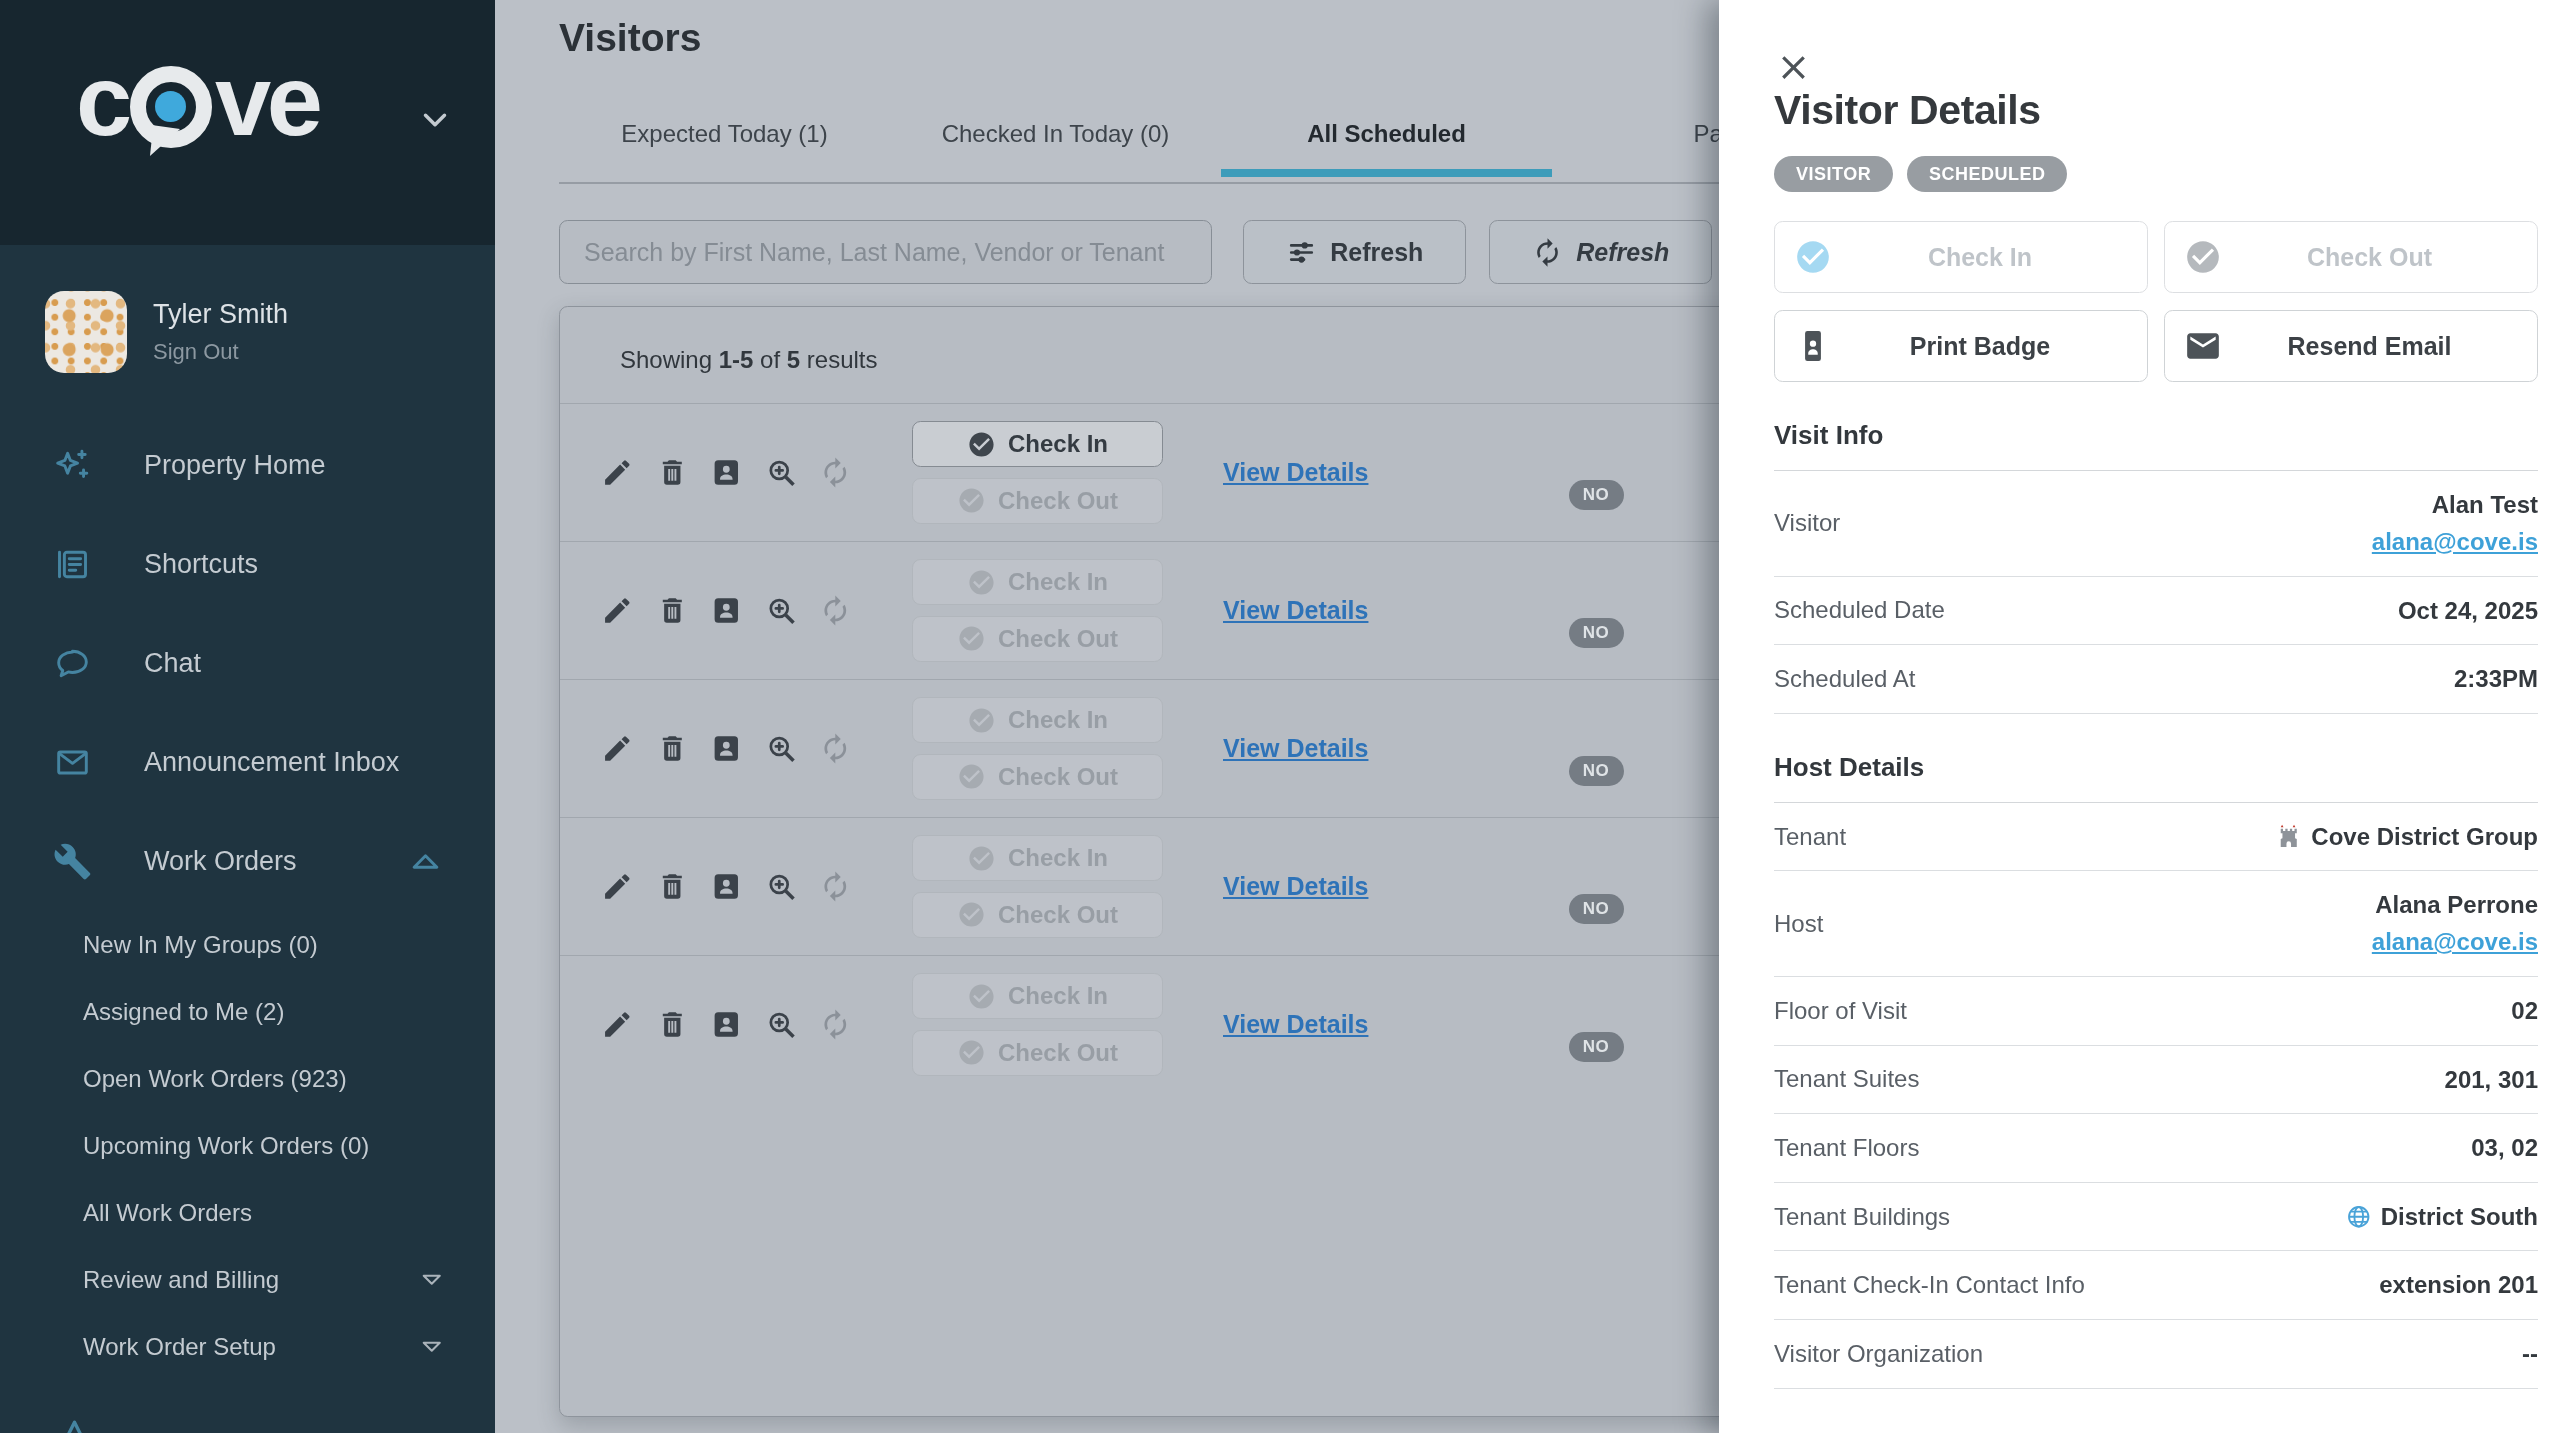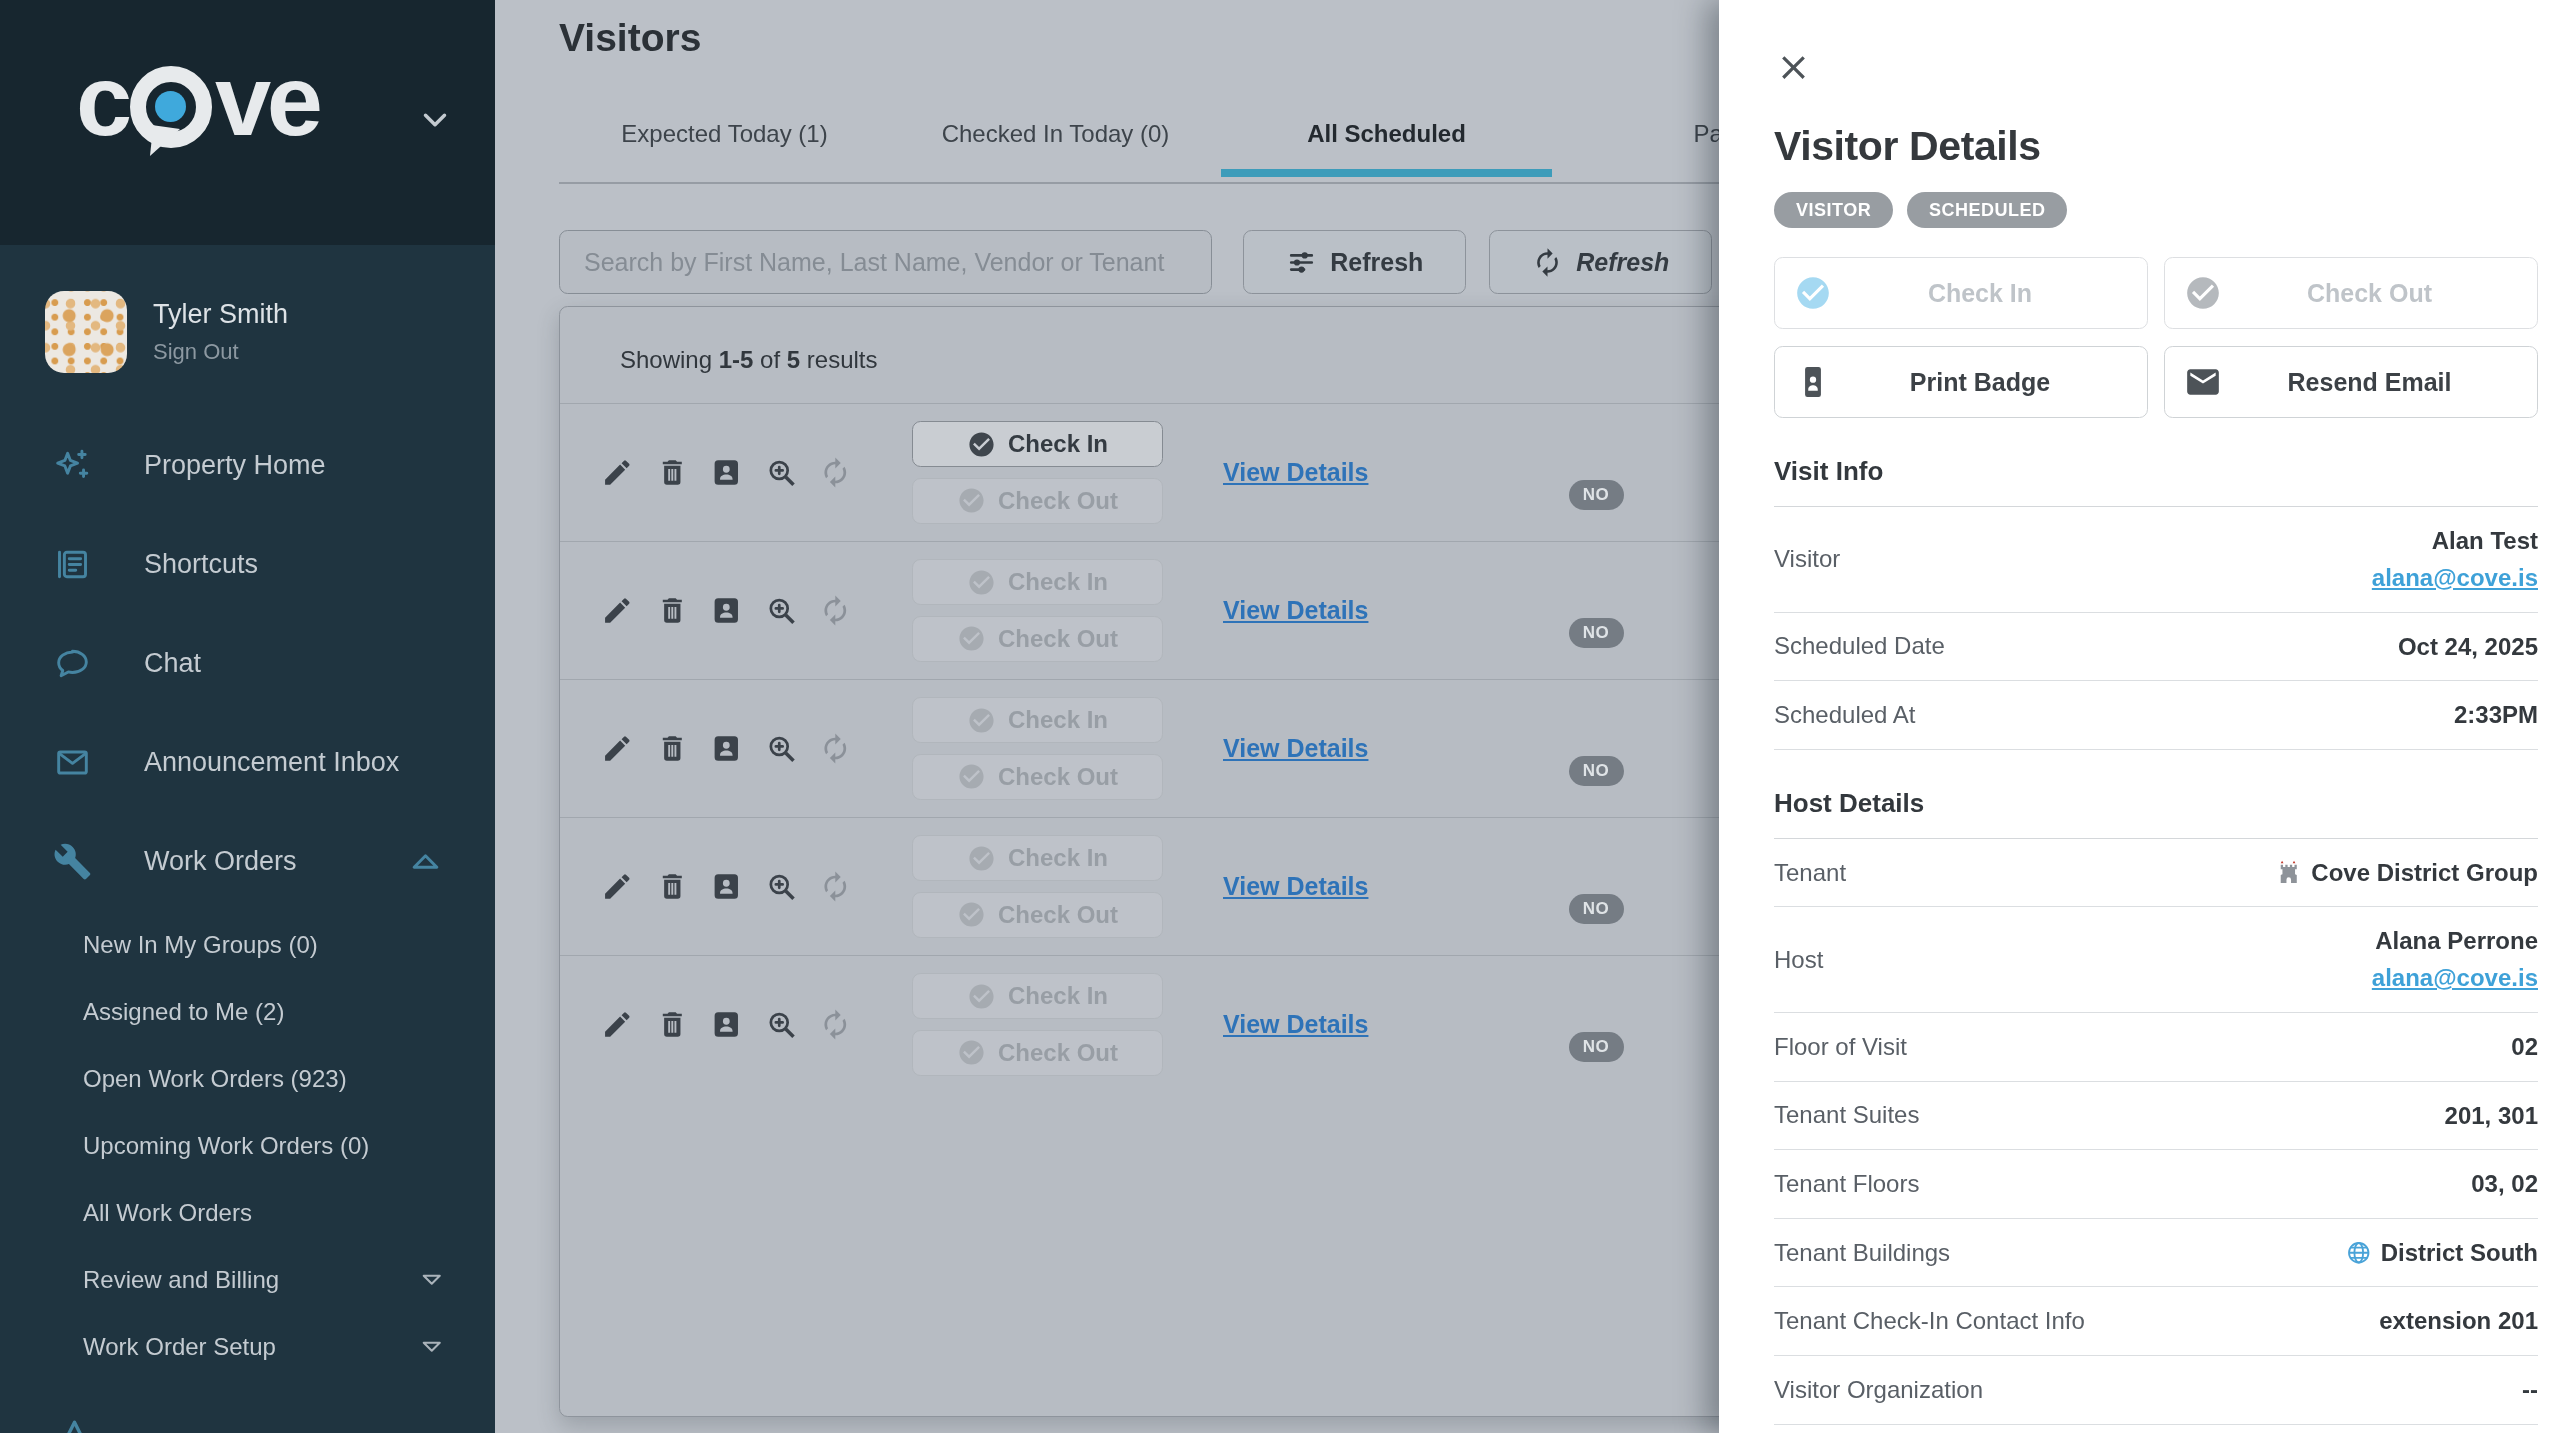--- a/index.html
+++ b/index.html
@@ -43,21 +43,21 @@
   .partial-icon { position:absolute; left:52px; bottom:-22px; width:45px; height:45px; color:#4584a1; }
 
   
   .main { position:absolute; left:495px; top:0; bottom:0; width:2081px; background:#bbc0c7; }
   .page-title { position:absolute; left:64px; top:15.5px; font-size:39px; font-weight:bold; color:#2b3137; }
   .tabs { position:absolute; left:64px; top:120px; display:flex; }
   .tab { width:331px; text-align:center; font-size:24px; color:#3d444b; padding-bottom:20.6px;
          border-bottom:8.6px solid transparent; cursor:pointer; white-space:nowrap; }
   .tab.active { font-weight:bold; color:#23292f; border-bottom-color:#3d9cba; }
   .tabs-divider { position:absolute; left:64px; top:182px; width:1161px; height:1.7px; background:#969ca4; }
-  .toolbar { position:absolute; left:64px; top:230px; display:flex; }
+  .toolbar { position:absolute; left:64px; top:220px; display:flex; }
   .search-input { width:653px; height:64px; border:1.7px solid #878e96; border-radius:8.6px;
                   background:#b7bcc3; font-size:25px; color:#3a4046; padding:0 24px;
                   font-family:"Liberation Sans", sans-serif; outline:none; }
   .search-input::placeholder { color:#858c94; }
   .tool-btn { height:64px; width:223px; border:1.7px solid #8d939b; border-radius:8.6px;
               background:#bac0c7; display:flex; align-items:center; justify-content:center;
               gap:13.7px; font-size:25px; font-weight:bold; color:#343b42; cursor:pointer; }
   .tool-btn .icon { width:31px; height:31px; color:#343b42; }
   .tool-btn.filter { margin-left:31px; }
   .tool-btn.refresh { margin-left:23px;font-style:italic; }
@@ -86,21 +86,21 @@
   .view-link { font-size:25px; font-weight:bold; color:#2e73b8; text-decoration:underline; cursor:pointer; }
   .watch-cell { display:flex; justify-content:center;margin-top:44px; }
   .watch-pill { min-width:55px; height:30px; padding:0 12px; border-radius:15.5px; background:#757c84;
                 color:#dfe3e6; font-size:17px; font-weight:bold; display:flex; align-items:center;
                 justify-content:center; letter-spacing:0.4px; }
 
   
   .panel { position:absolute; left:1719px; top:0; bottom:0; width:857px; background:#ffffff;
            box-shadow:-12px 0 29px rgba(10,20,30,.35); padding:48px 38px 0 55px; overflow:hidden; }
   .close-btn { width:39px; height:39px; color:#4d5358; cursor:pointer; display:block; }
-  .panel-title { margin-top:36px; font-size:41px; font-weight:bold; color:#35393d; letter-spacing:-0.4px; }
+  .panel-title { font-size:41px; font-weight:bold; color:#35393d; letter-spacing:-0.4px; }
   .badges { margin-top:22px; display:flex; }
   .badge { display:inline-flex; align-items:center; height:36px; padding:0 22px; border-radius:18px;
            background:#989da2; color:#fff; font-size:18px; font-weight:bold; letter-spacing:0.5px;
            margin-right:13.7px; }
   .pa-grid { display:grid; grid-template-columns:374px 374px; gap:17px 15.5px; margin-top:29px; }
   .pa-btn { height:72px; border-radius:8.6px; border:1.7px solid #cfd3d6; background:#fff;
             display:flex; align-items:center; padding:0 19px; cursor:pointer; }
   .pa-btn .icon { width:38px; height:38px; flex:0 0 auto; }
   .pa-btn .lbl { flex:1; text-align:center; font-size:25px; font-weight:bold; color:#3c4146; }
   .pa-btn.dis { border-color:#dddfe2; cursor:default; }

